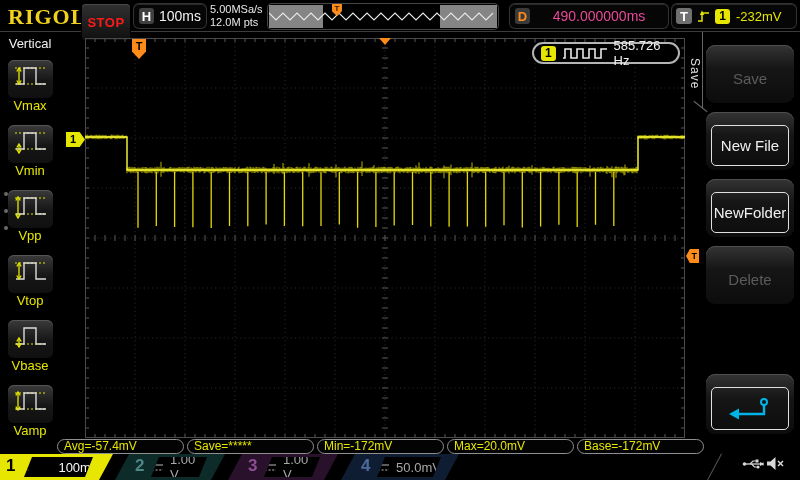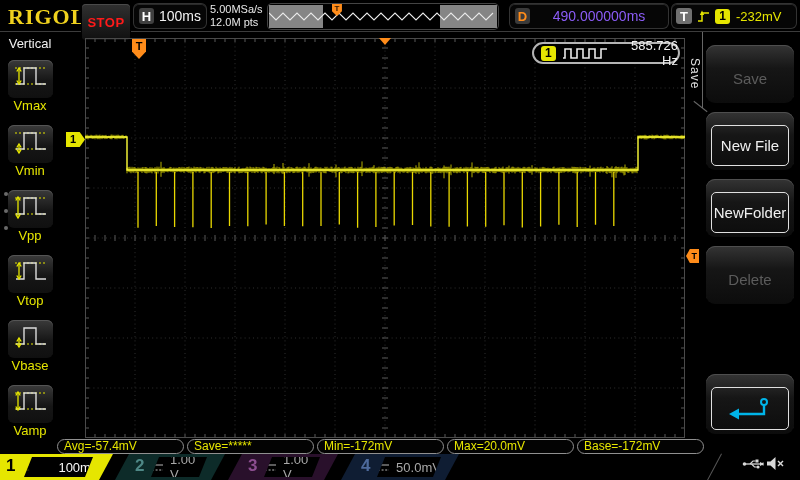--- a/index.html
+++ b/index.html
@@ -16,21 +16,21 @@
            display:flex;align-items:center;}
   .hbox{left:134px;width:72px;}
   .dbox{left:510px;width:158px;}
   .tbox{left:672px;width:124px;}
   .chip{display:inline-flex;align-items:center;justify-content:center;border-radius:3px;font-weight:bold;}
   .chip-h{width:15px;height:16px;background:#404040;color:#fff;font-size:13px;margin-left:5px;}
   .chip-d{width:15px;height:16px;background:#3a3a3a;color:#ff8c1a;font-size:13px;margin-left:5px;}
   .chip-t{width:16px;height:16px;background:#707070;color:#fff;font-size:13px;margin-left:4px;}
   .chip-1{width:15px;height:15px;background:#e6e600;color:#000;font-size:12px;}
   .hval{flex:1;text-align:center;color:#f2f2f2;font-size:14px;}
-  .dval{flex:1;text-align:center;color:#8b5cf6;font-size:14px;}
+  .dval{flex:1;text-align:center;color:#ec4899;font-size:14px;}
   .tval{color:#e6e600;font-size:13px;margin-left:6px;}
   .srate{left:210px;top:3px;color:#e8e8e8;font-size:11px;line-height:13px;}
   .preview{left:268px;top:4px;width:230px;height:25px;border-radius:4px;background:#000;box-shadow:0 0 0 1px #444;overflow:hidden;}
   .pv-gray{position:absolute;top:1px;bottom:1px;background:#858585;}
   .pv-tmark{position:absolute;top:0;width:10px;height:12px;background:#ff8c1a;color:#301800;font-size:8px;font-weight:bold;
             text-align:center;line-height:10px;clip-path:polygon(0 0,100% 0,100% 60%,50% 100%,0 60%);}
   
   #leftmenu{left:0;top:32px;width:60px;height:416px;background:#000;padding-left:16px;}
   .lm-title{left:0;top:4px;width:60px;text-align:center;color:#f0f0f0;font-size:13px;}
   .lm-icon{left:8px;width:45px;height:38px;border-radius:6px;background:linear-gradient(#3a3a3a,#161616 55%,#101010);
@@ -43,21 +43,21 @@
             text-align:center;line-height:14px;clip-path:polygon(0 0,100% 0,100% 62%,50% 100%,0 62%);}
   .ctr-tri{left:379px;top:38px;width:0;height:0;border-left:6px solid transparent;border-right:6px solid transparent;border-top:7px solid #ff8c1a;}
   .ch1-mark{left:66px;top:132px;width:19px;height:15px;background:#e6e600;color:#000;font-size:11px;font-weight:bold;
             text-align:left;padding-left:4px;line-height:15px;box-sizing:border-box;
             clip-path:polygon(0 0,72% 0,100% 50%,72% 100%,0 100%);}
   .trig-lvl{left:686px;top:249px;width:13px;height:14px;background:#ff8c1a;color:#000;font-size:9px;font-weight:bold;
             text-align:right;padding-right:2px;line-height:14px;box-sizing:border-box;
             clip-path:polygon(0 50%,30% 0,100% 0,100% 100%,30% 100%);}
   .freq-badge{left:532px;top:42px;width:148px;height:22px;border:2px solid #b4b4b4;border-radius:12px;background:#000;
               display:flex;align-items:center;gap:6px;padding-left:7px;box-sizing:border-box;}
-  .freq-val{color:#f0f0f0;font-size:13px;text-align:right;}
+  .freq-val{color:#f0f0f0;font-size:13px;}
   
   .save-tab{left:688px;top:58px;color:#e0e0e0;font-size:12px;writing-mode:vertical-rl;letter-spacing:1px;}
   .tab-line{left:702px;top:32px;width:1px;height:76px;background:#666;}
   .tab-diag{left:692px;top:106px;width:17px;height:1px;background:#666;transform:rotate(38deg);}
   .menu-btn{left:706px;width:88px;height:58px;border-radius:9px;background:linear-gradient(#343434,#161616 40%,#0c0c0c);
             box-shadow:0 0 0 1px #000, inset 0 1px 0 #4e4e4e;box-sizing:border-box;}
   .menu-inner{position:absolute;left:5px;right:5px;top:13px;bottom:4px;border:1.5px solid #e0e0e0;border-radius:5px;
               display:flex;align-items:center;justify-content:center;color:#f0f0f0;font-size:15px;}
   .menu-btn.disabled .menu-inner{border-color:transparent;color:#5c5c5c;}
   

